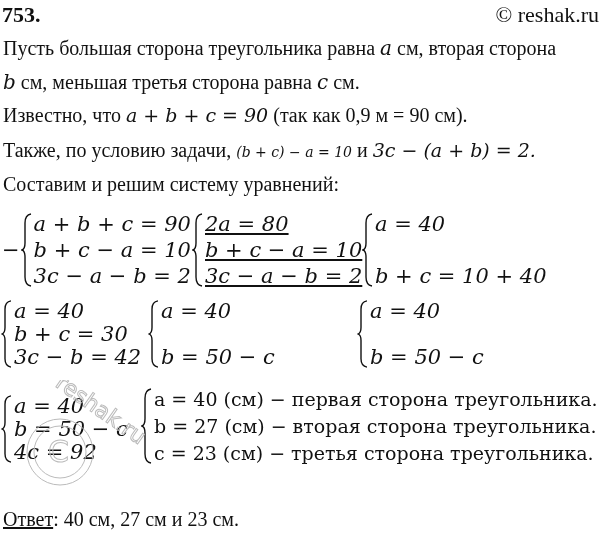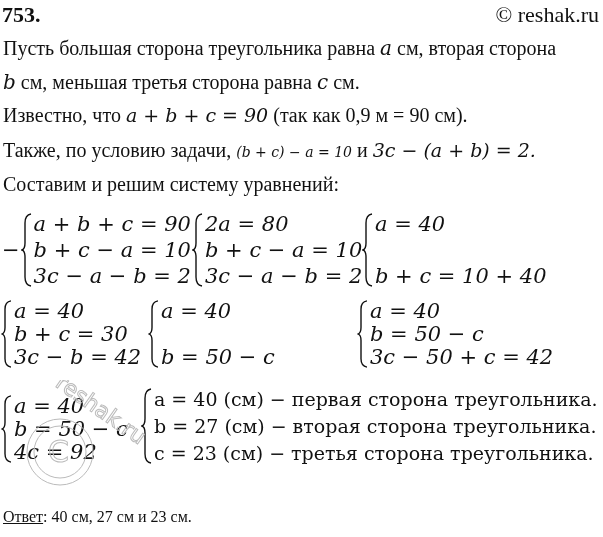--- a/index.html
+++ b/index.html
@@ -10,21 +10,21 @@
   .num { left:2px; top:2px; font-weight:bold; font-size:22px; }
   .wm { right:4px; top:2px; font-size:22px; }
   .para { left:3px; font-size:20px; }
   .para i, .sys i { font-style:italic; }
   .sys { position:absolute; display:flex; align-items:stretch; }
   .brace { position:relative; width:11px; margin-right:2px; }
   .brace svg { position:absolute; left:0; top:0; width:11px; height:100%; }
   .lines { display:flex; flex-direction:column; justify-content:space-between; font-size:21px; line-height:22px; }
   .lines div { white-space:nowrap; }
   .minus-pre { font-size:21px; align-self:center; margin-right:1px; }
-  .answer { left:3px; top:508px; font-size:16px; }
+  .answer { left:3px; top:508px; font-size:20px; }
   .answer u { text-decoration:underline; }
   .watermark { position:absolute; left:20px; top:380px; pointer-events:none; }
 </style>
 </head>
 <body>
 
 <div class="abs serif num">753.</div>
 <div class="abs serif wm">© reshak.ru</div>
 
 <div class="abs serif para" style="top:36px;">
@@ -54,21 +54,21 @@
     <div>3c − a − b = 2</div>
   </div>
 </div>
 
 <div class="sys math" style="left:192px; top:213px; height:74px;">
   <span class="brace">
       <svg viewBox="0 0 11 74" preserveAspectRatio="none">
         <path d="M10 1 Q4 2 4 10 L4 30 Q4 36 1 37 Q4 38 4 44 L4 64 Q4 72 10 73" fill="none" stroke="#111" stroke-width="1.4"></path>
       </svg>
     </span>
-  <div class="lines" style="font-style:italic;">
+  <div class="lines" style="font-style:italic;text-decoration:underline;">
     <div>2a = 80</div>
     <div>b + c − a = 10</div>
     <div>3c − a − b = 2</div>
   </div>
 </div>
 
 <div class="sys math" style="left:362px; top:213px; height:74px;">
   <span class="brace">
       <svg viewBox="0 0 11 74" preserveAspectRatio="none">
         <path d="M10 1 Q4 2 4 10 L4 30 Q4 36 1 37 Q4 38 4 44 L4 64 Q4 72 10 73" fill="none" stroke="#111" stroke-width="1.4"></path>
@@ -107,21 +107,20 @@
 
 <div class="sys math" style="left:357px; top:300px; height:68px;">
   <span class="brace">
       <svg viewBox="0 0 11 74" preserveAspectRatio="none">
         <path d="M10 1 Q4 2 4 10 L4 30 Q4 36 1 37 Q4 38 4 44 L4 64 Q4 72 10 73" fill="none" stroke="#111" stroke-width="1.4"></path>
       </svg>
     </span>
   <div class="lines" style="font-style:italic;">
     <div>a = 40</div>
     <div>b = 50 − c</div>
-    <div>3c − 50 + c = 42</div>
   </div>
 </div>
 
 <div class="sys math" style="left:1px; top:395px; height:68px;">
   <span class="brace">
       <svg viewBox="0 0 11 74" preserveAspectRatio="none">
         <path d="M10 1 Q4 2 4 10 L4 30 Q4 36 1 37 Q4 38 4 44 L4 64 Q4 72 10 73" fill="none" stroke="#111" stroke-width="1.4"></path>
       </svg>
     </span>
   <div class="lines" style="font-style:italic;">

